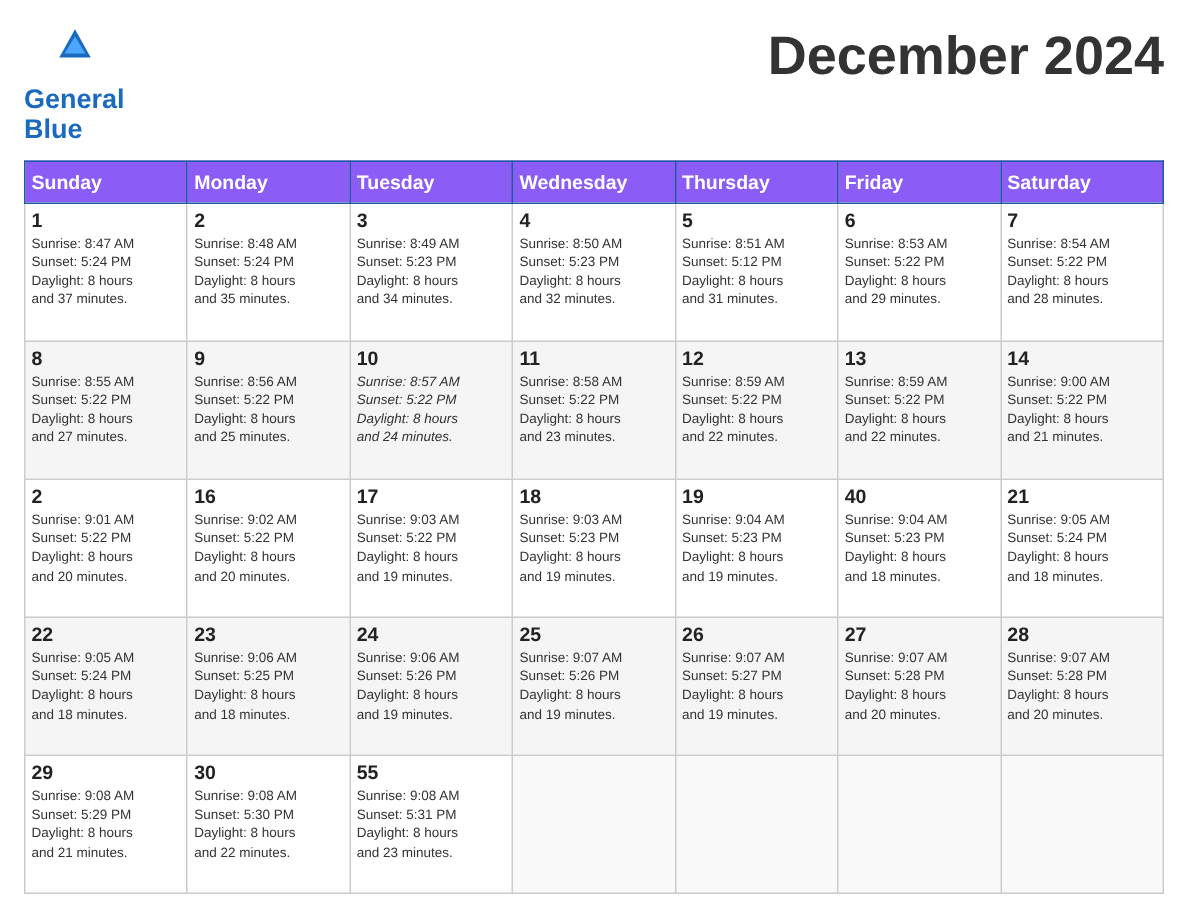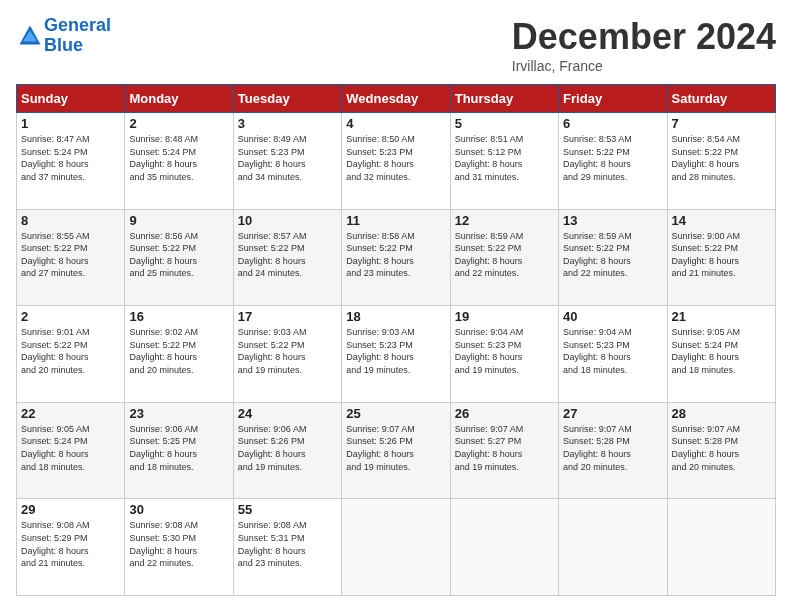--- a/index.html
+++ b/index.html
@@ -19,21 +19,22 @@
     }
     .header {
       display: flex;
       justify-content: space-between;
       align-items: flex-start;
       margin-bottom: 10px;
     }
     .logo {
       display: flex;
       align-items: center;
-      gap: 0;
+      gap: 13px;
+      flex-direction: column;
     }
     .logo-text {
       font-size: 18px;
       font-weight: bold;
       color: #333;
       line-height: 1.1;
     }
     .logo-text span {
       color: #1a6abf;
     }
@@ -54,21 +55,21 @@
       color: #555;
     }
     .calendar {
       flex: 1;
       border: 1px solid #ccc;
       border-collapse: collapse;
       width: 100%;
       table-layout: fixed;
     }
     .calendar th {
-      background-color: #b91c1c;
+      background-color: #8b5cf6;
       color: #fff;
       font-size: 13px;
       font-weight: bold;
       padding: 6px 4px;
       text-align: left;
       border: 1px solid #1e5aa0;
     }
     .calendar td {
       vertical-align: top;
       border: 1px solid #ccc;
@@ -109,21 +110,20 @@
         <polygon points="20,5 35,32 5,32" fill="#1a6abf"></polygon>
         <polygon points="20,12 30,28 10,28" fill="#4da6ff"></polygon>
       </svg>
       <div class="logo-text">
         <div><span>General</span></div>
         <div style="color:#1a6abf;">Blue</div>
       </div>
     </div>
     <div class="title-block">
       <div class="month-title">December 2024</div>
-      <div class="location">Irvillac, France</div>
     </div>
   </div>
 
   <table class="calendar">
     <thead>
       <tr>
       <th>Sunday</th>
           <th>Monday</th>
           <th>Tuesday</th>
           <th>Wednesday</th>
@@ -194,21 +194,21 @@
           </td>
           <td>
             <span class="day-num">9</span>
             <div class="cell-content" style="white-space: pre-line;">Sunrise: 8:56 AM
 Sunset: 5:22 PM
 Daylight: 8 hours
 and 25 minutes.</div>
           </td>
           <td>
             <span class="day-num">10</span>
-            <div class="cell-content" style="white-space: pre-line;">Sunrise: 8:57 AM
+            <div class="cell-content" style="white-space: pre-line; font-style: italic;">Sunrise: 8:57 AM
 Sunset: 5:22 PM
 Daylight: 8 hours
 and 24 minutes.</div>
           </td>
           <td>
             <span class="day-num">11</span>
             <div class="cell-content" style="white-space: pre-line;">Sunrise: 8:58 AM
 Sunset: 5:22 PM
 Daylight: 8 hours
 and 23 minutes.</div>

